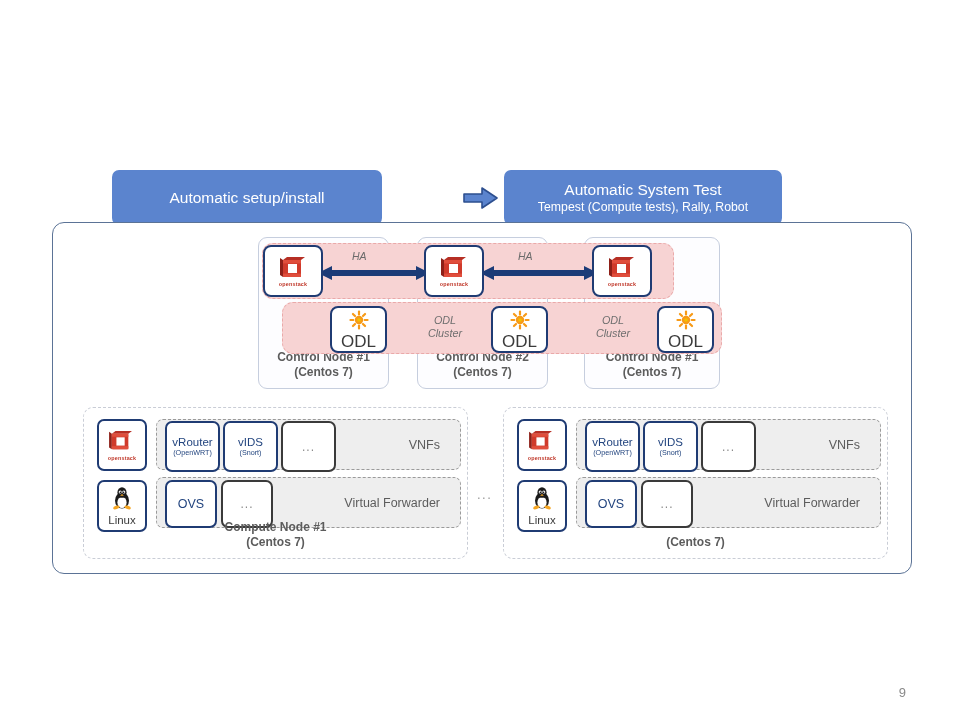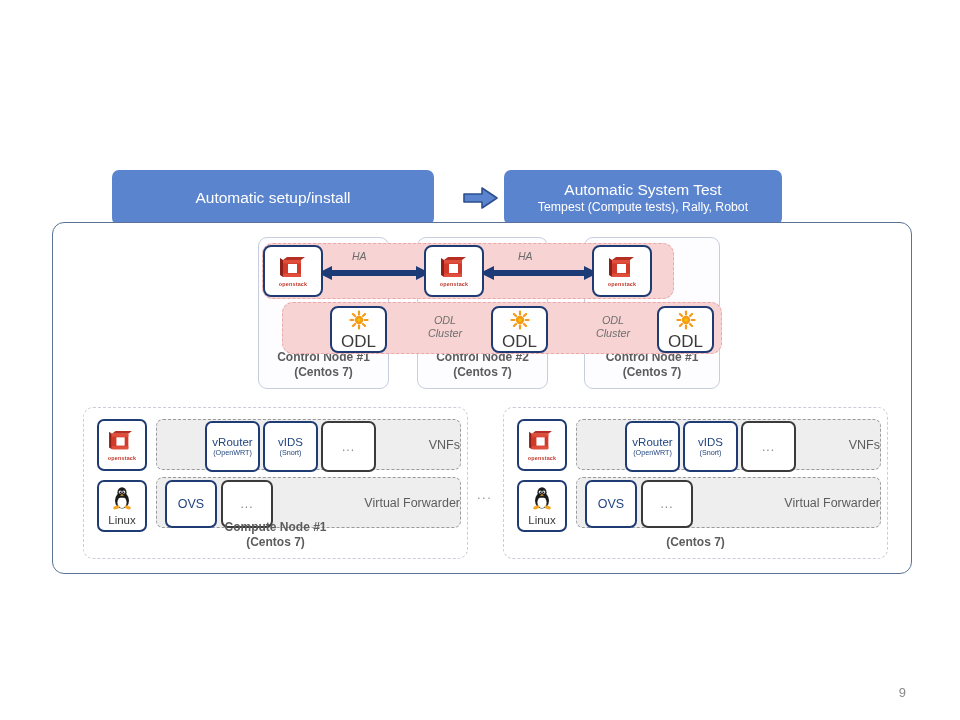--- a/index.html
+++ b/index.html
@@ -9,21 +9,21 @@
     color:#595959;
   }
   .abs{position:absolute;box-sizing:border-box;}
 
   
   .banner{
     background:#5b84ce;border-radius:7px;color:#ffffff;
     display:flex;flex-direction:column;align-items:center;justify-content:center;
     text-align:center;line-height:1.15;
   }
-  #banner-left{left:112px;top:170px;width:322px;height:55px;}
+  #banner-left{left:112px;top:170px;width:270px;height:55px;}
   #banner-right{left:504px;top:170px;width:278px;height:55px;}
   .banner-title{font-size:15.5px;}
   .banner-sub{font-size:12.3px;margin-top:2px;}
 
   .arrow-between{left:462px;top:184px;width:38px;height:28px;}
 
   
   #outer-frame{
     left:52px;top:222px;width:860px;height:352px;
     border:1.6px solid #5b7396;border-radius:12px;background:#ffffff;
@@ -92,29 +92,29 @@
     border:1px dashed #c9cdd6;border-radius:10px;background:#ffffff;
   }
   #compute1{left:83px;top:407px;width:385px;height:152px;}
   #compute2{left:503px;top:407px;width:385px;height:152px;}
 
   .row-band{
     position:absolute;background:#eeeeee;border:1.3px dashed #9a9a9a;
     border-radius:7px;
   }
   .row-band .band-title{
-    position:absolute;right:0;top:50%;transform:translateY(-50%);
+    position:absolute;right:20px;top:50%;transform:translateY(-50%);
     font-size:12.5px;color:#5c5c5c;white-space:nowrap;
   }
 
   .stack-chip{
     position:absolute;background:#ffffff;border:2px solid #1f3b73;border-radius:7px;
     display:flex;flex-direction:column;align-items:center;justify-content:center;
   }
-  .vnf-chip{width:51px;height:47px;margin-left:40px;}
+  .vnf-chip{width:51px;height:47px;}
   .vnf-name{font-size:11.5px;color:#23457f;line-height:1.05;}
   .vnf-sub{font-size:7.2px;color:#23457f;line-height:1.05;margin-top:1px;}
 
   .dots-chip{
     position:absolute;background:#ffffff;border:2px solid #3a3a3a;border-radius:7px;
     display:flex;align-items:center;justify-content:center;
     font-size:12px;color:#8a8a8a;letter-spacing:1px;
   }
 
   .ovs-chip{width:48px;height:44px;}

